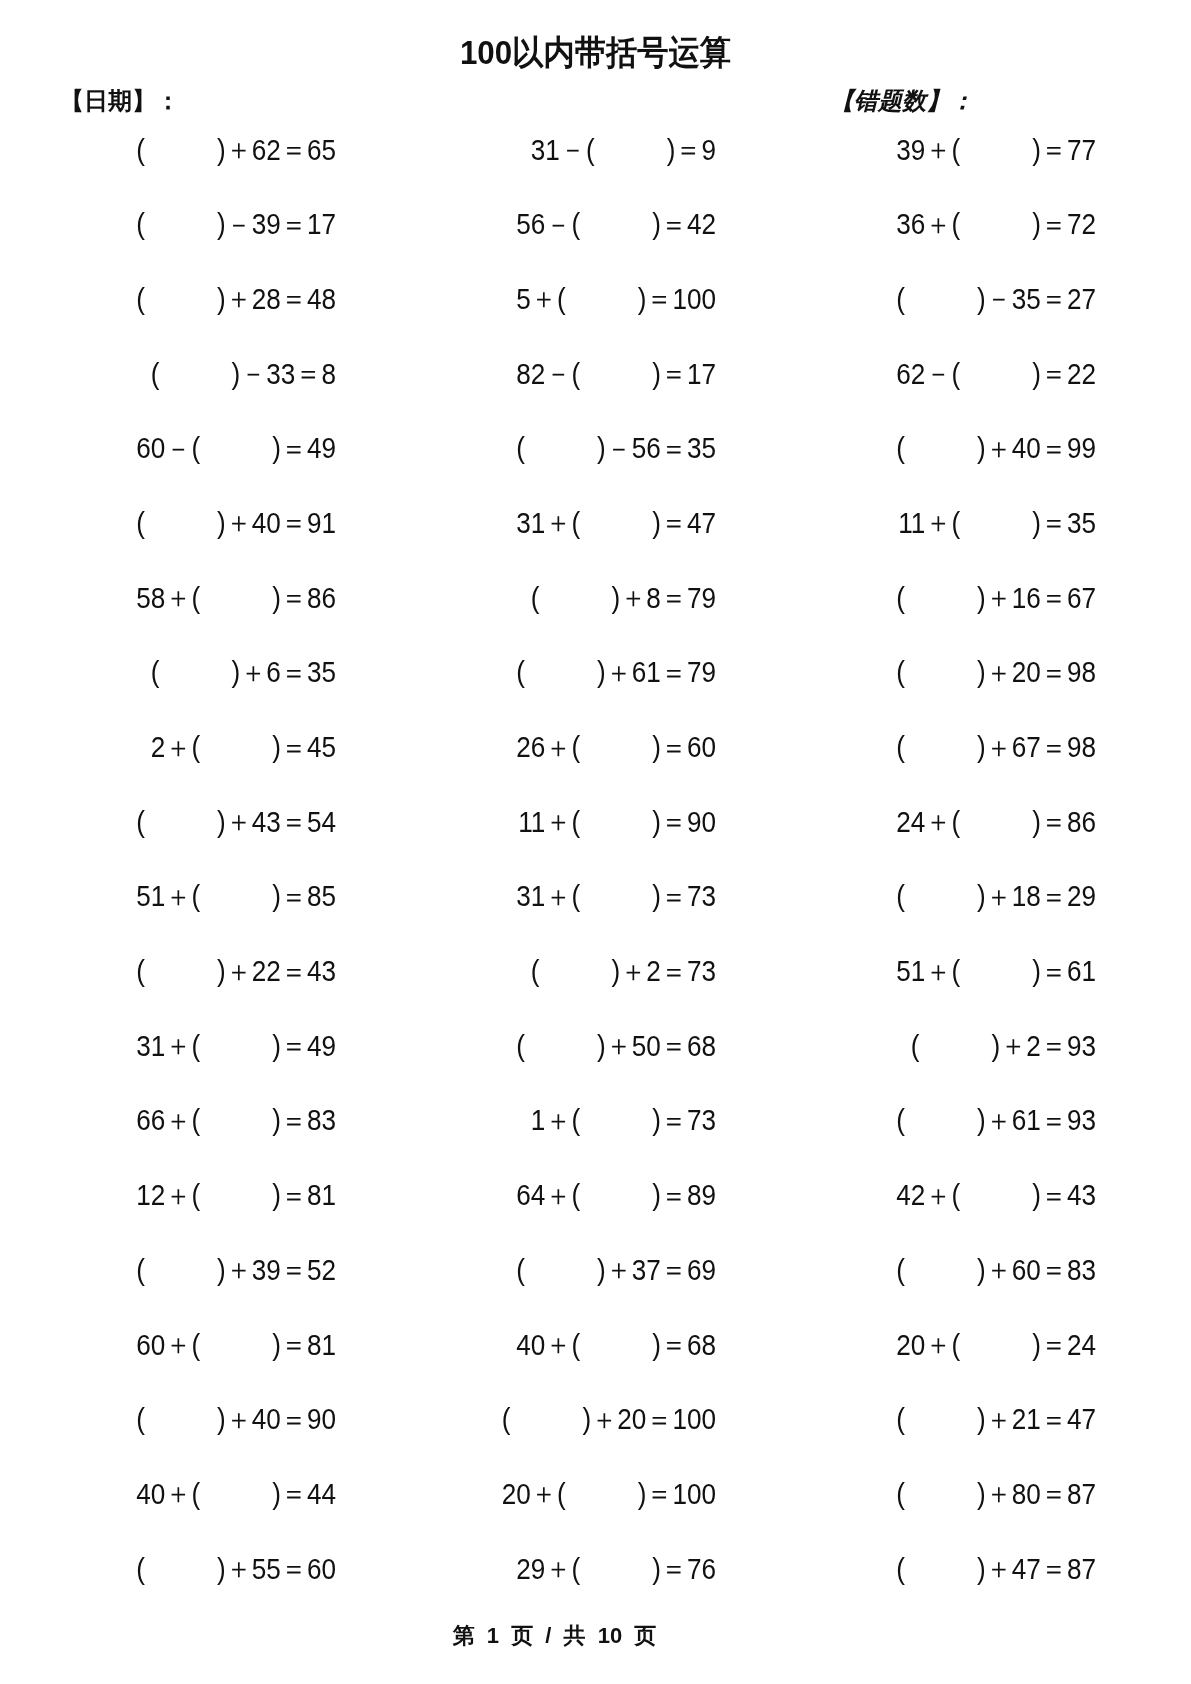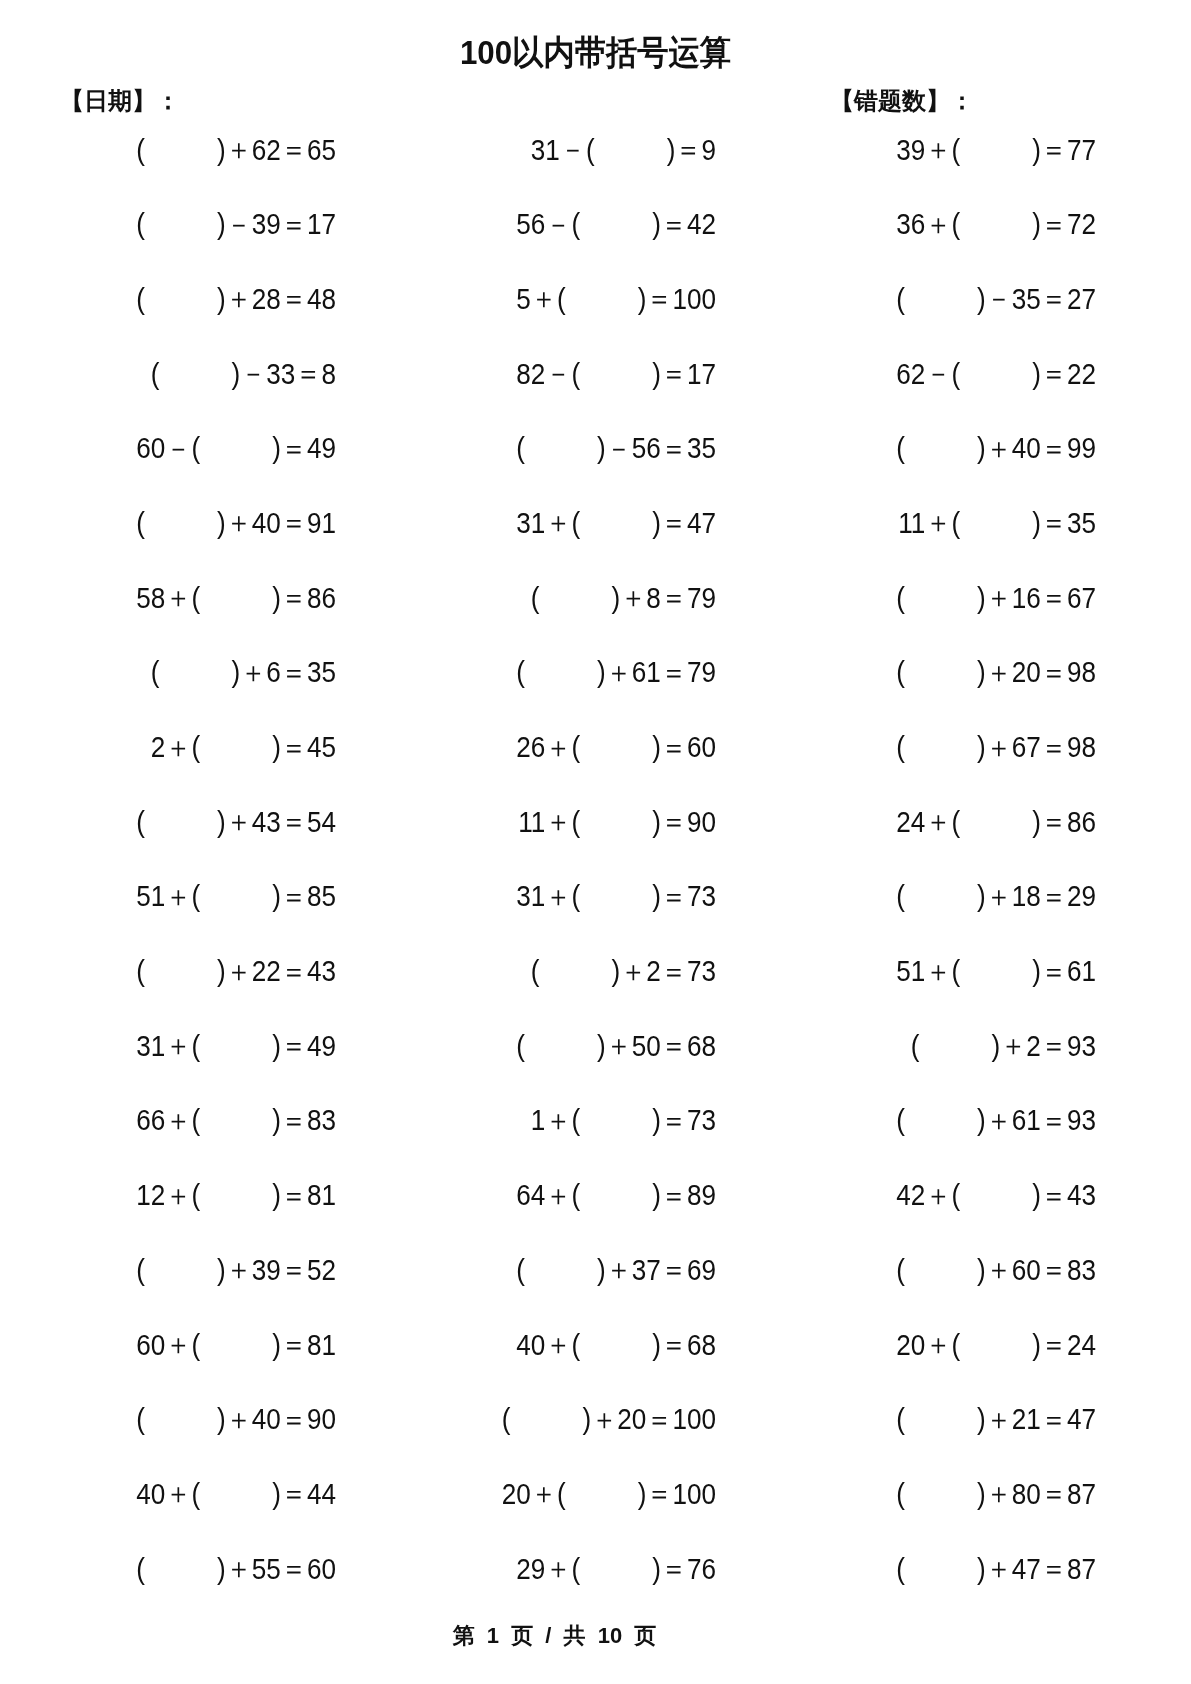--- a/index.html
+++ b/index.html
@@ -36,21 +36,21 @@
     }
     .meta-field {
       position: absolute;
       top: 1px;
       font-size: 24px;
       font-weight: bold;
       white-space: nowrap;
     }
     .meta-field.f0 { left: 60px; }
     .meta-field.f1 { left: 445px; }
-    .meta-field.f2 { left: 830px; }
+    .meta-field.f2 { left: 830px; font-style: italic; }
     .meta-value {
       display: inline-block;
       min-width: 200px;
       height: 24px;
     }
     .grid {
       position: absolute;
       top: 126px;
       left: 0;
       width: 1191px;

